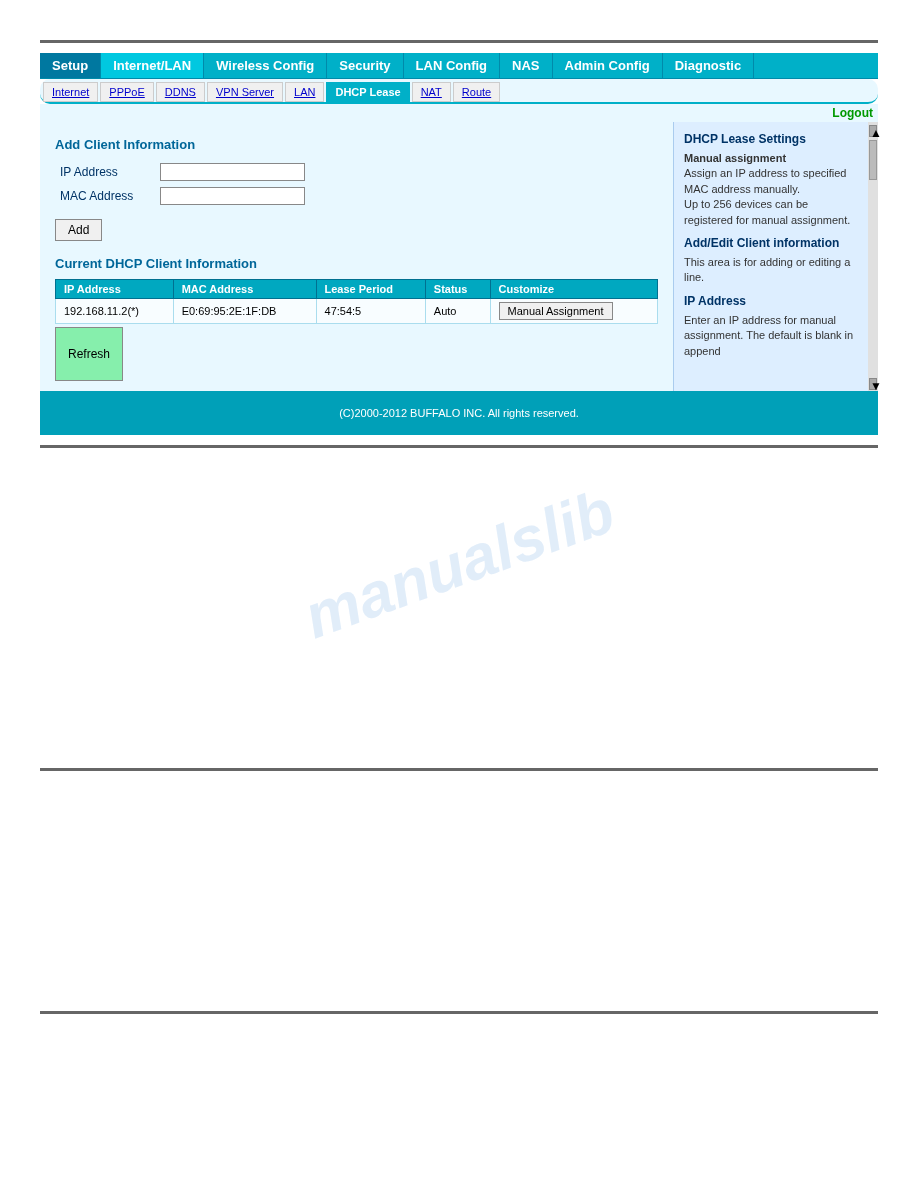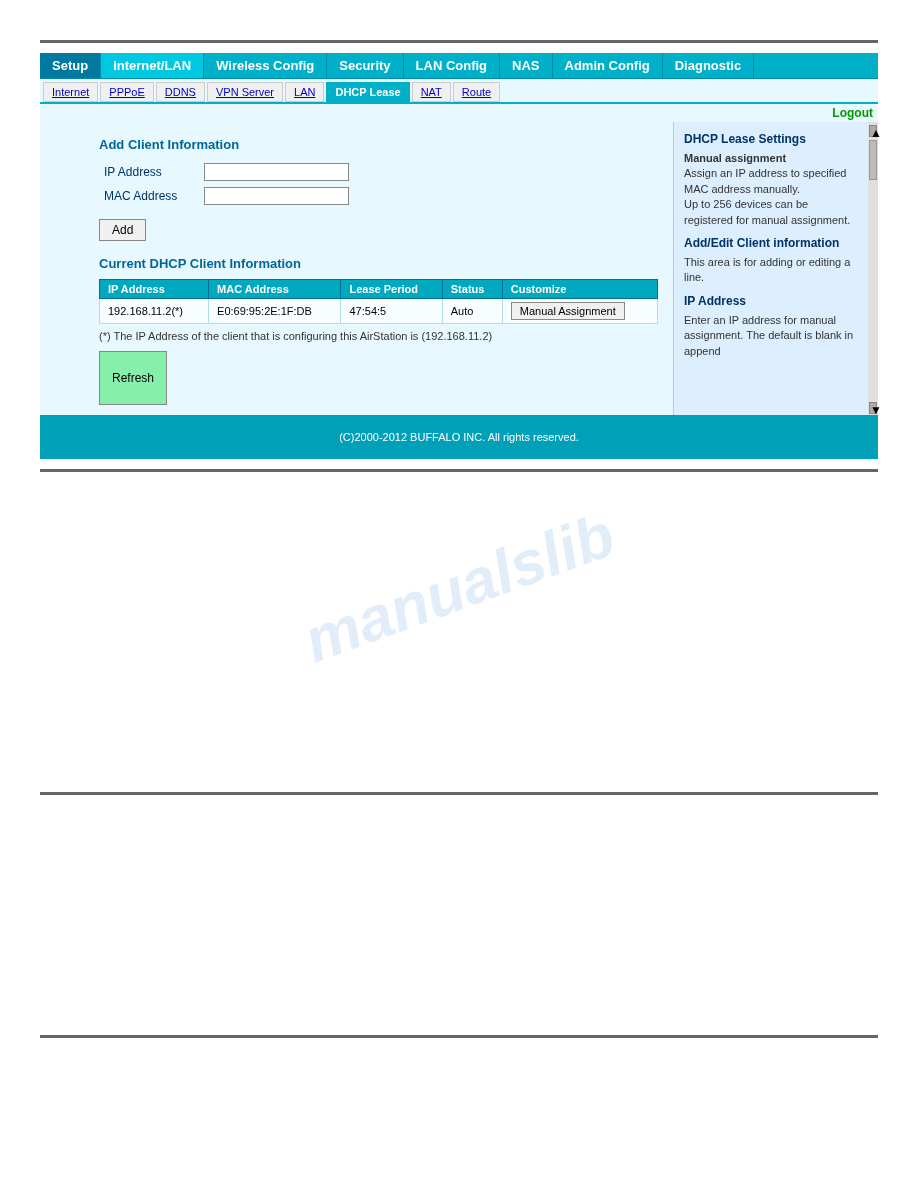--- a/index.html
+++ b/index.html
@@ -60,20 +60,21 @@
       background: #0078a0;
     }
 
     
     .sub-nav {
       display: flex;
       background: #e8f8ff;
       border-bottom: 2px solid #00b0c8;
       padding: 3px 3px 0 3px;
       gap: 2px;
+      border-radius: 10px;
     }
 
     .sub-nav-tab {
       padding: 3px 8px;
       font-size: 11px;
       color: #333;
       cursor: pointer;
       border: 1px solid #ccc;
       background: #f0f0f0;
       text-decoration: underline;
@@ -106,21 +107,20 @@
     
     .content-wrapper {
       display: flex;
       background: #e8f8ff;
     }
 
     .main-content {
       flex: 1;
       padding: 10px 15px;
       background: #e8f8ff;
-      margin-left: 44px;
     }
 
     
     .sidebar {
       width: 195px;
       background: #ddeeff;
       border-left: 1px solid #aaccee;
       padding: 10px;
       font-size: 11px;
       color: #333;
@@ -346,21 +346,20 @@
               <td>E0:69:95:2E:1F:DB</td>
               <td>47:54:5</td>
               <td>Auto</td>
               <td>
                 <button class="btn-manual">Manual Assignment</button>
               </td>
             </tr>
           </tbody>
         </table>
 
-        <div class="footnote">(*) The IP Address of the client that is configuring this AirStation is (192.168.11.2)</div>
 
         <button class="btn-refresh">Refresh</button>
 
       </div>
 
       <div style="display:flex; width:205px; flex-shrink:0;">
         <div class="sidebar" style="width:195px; overflow-y:scroll;">
 
           <div class="sidebar-section-title">DHCP Lease Settings</div>
 

